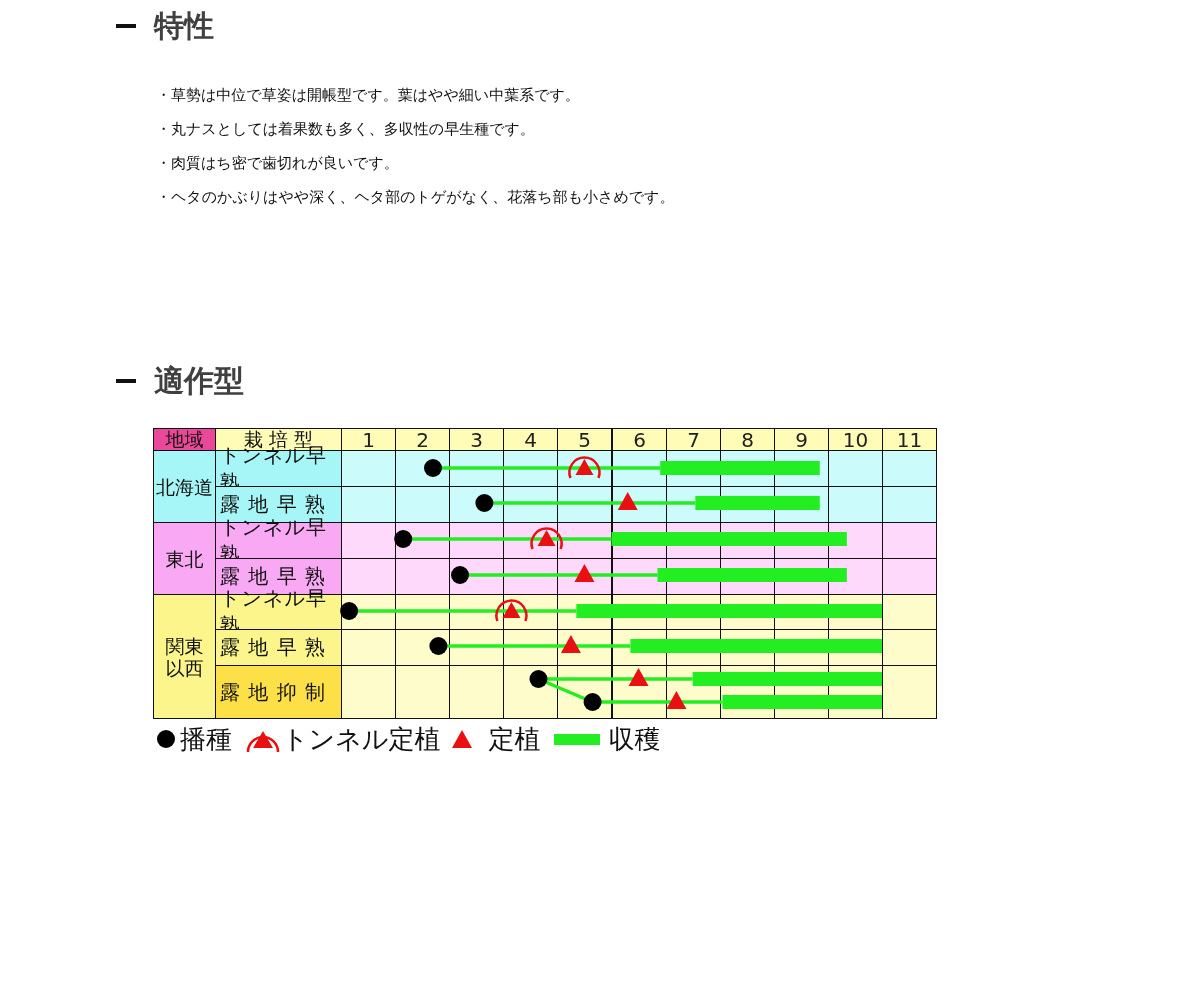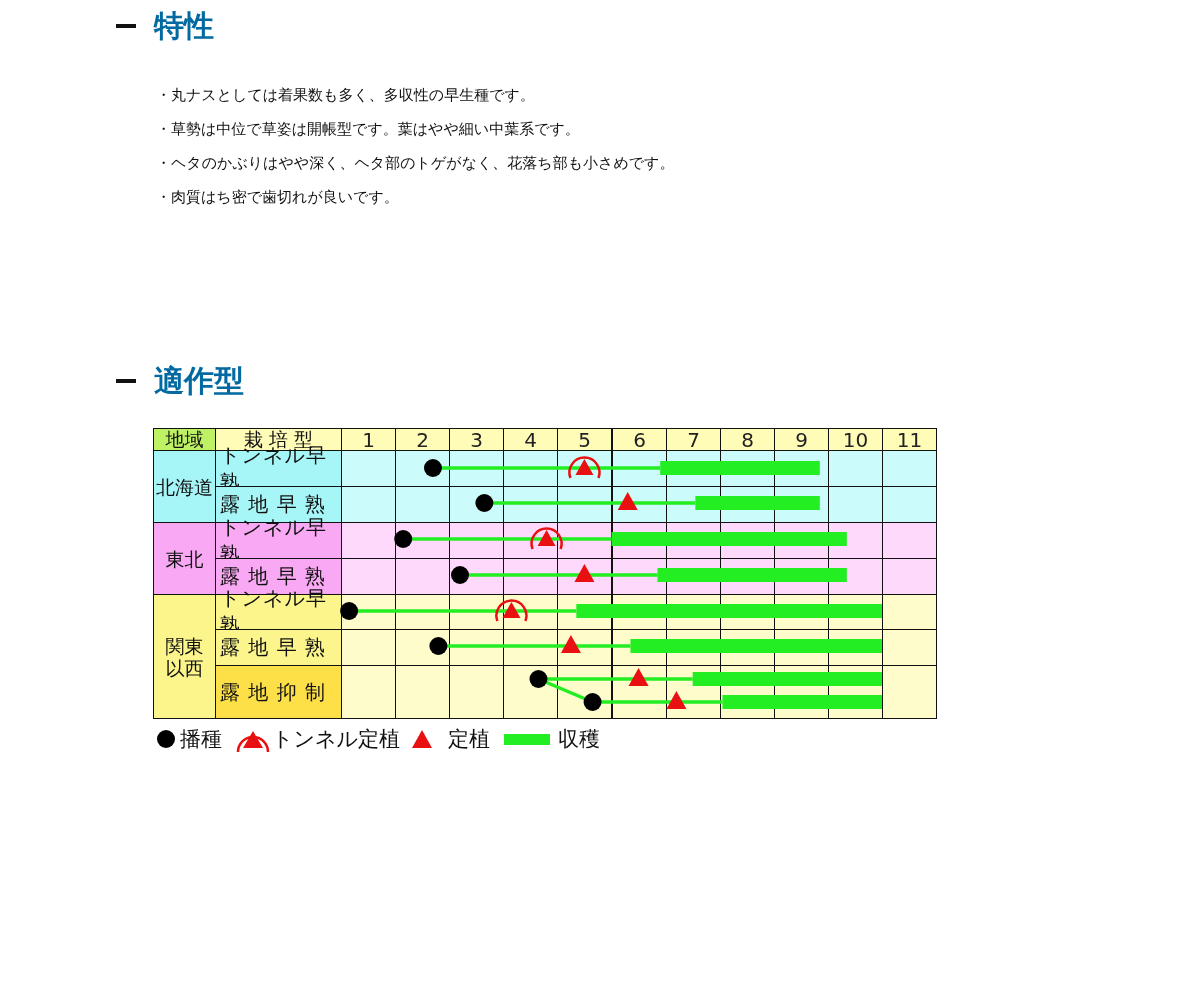--- a/index.html
+++ b/index.html
@@ -2,21 +2,21 @@
 <html><head>
 <meta charset="utf-8">
 <style>
   * { box-sizing: border-box; margin: 0; padding: 0; }
   html, body { width: 1200px; height: 1000px; background: #ffffff; overflow: hidden; }
   body { position: relative; font-family: "DejaVu Sans", "Liberation Sans", sans-serif; color: #111; }
 
   .section-heading {
     position: absolute; left: 116px;
     font-family: "DejaVu Serif", "Liberation Serif", serif;
-    font-weight: bold; font-size: 30px; line-height: 40px; color: #0369a1;
+    font-weight: bold; font-size: 30px; line-height: 40px; color: #404040;
     display: flex; align-items: center;
   }
   .section-heading .dash {
     display: inline-block; width: 20px; height: 4px; background: #111; margin-right: 18px;
   }
   .bullets { position: absolute; left: 156px; top: 78px; }
   .bullet {
     font-size: 15px; line-height: 34px; height: 34px; color: #111; white-space: nowrap;
   }
 
@@ -25,46 +25,46 @@
     position: absolute; border: 1px solid #111; display: flex; align-items: center; justify-content: center;
     font-family: "DejaVu Sans", sans-serif; color: #111;
   }
   .hdr { background: #fffcb8; font-size: 19px; }
   .month-hdr { font-size: 20px; color: #222; letter-spacing: 0; }
   .region { font-size: 19px; line-height: 22px; text-align: center; }
   .ctype { font-size: 20px; justify-content: flex-start; padding-left: 4px; letter-spacing: 1px; }
 
   .overlay { position: absolute; left: 0; top: 0; width: 784px; height: 291px; pointer-events: none; }
 
-  .legend { position: absolute; left: 155px; top: 724px; height: 30px; display: flex; align-items: center; font-size: 21px; color: #111; }
+  .legend { position: absolute; left: 155px; top: 724px; height: 30px; display: flex; align-items: center; font-size: 26px; color: #111; }
   .legend-item { display: flex; align-items: center; margin-right: 10px; }
   .legend svg { display: block; }
 </style>
 </head>
 <body>
 
 <div class="section-heading" style="top:6px;">
   <span class="dash"></span>
   <span>特性</span>
 </div>
 
 <div class="bullets">
+  <div class="bullet">・草勢は中位で草姿は開帳型です。葉はやや細い中葉系です。</div>
   <div class="bullet">・丸ナスとしては着果数も多く、多収性の早生種です。</div>
-  <div class="bullet">・草勢は中位で草姿は開帳型です。葉はやや細い中葉系です。</div>
+  <div class="bullet">・肉質はち密で歯切れが良いです。</div>
   <div class="bullet">・ヘタのかぶりはやや深く、ヘタ部のトゲがなく、花落ち部も小さめです。</div>
-  <div class="bullet">・肉質はち密で歯切れが良いです。</div>
 </div>
 
 <div class="section-heading" style="top:361px;">
   <span class="dash"></span>
   <span>適作型</span>
 </div>
 
 <div class="grid" id="grid">
-    <div class="cell hdr" style="left: 0px; top: 0px; width: 63px; height: 23px; background: #bef264;">地域</div>
+    <div class="cell hdr" style="left: 0px; top: 0px; width: 63px; height: 23px; background: #ec4899;">地域</div>
     <div class="cell hdr" style="left: 62px; top: 0px; width: 127px; height: 23px; background: rgb(255, 252, 184);">栽 培 型</div>
     <div class="cell hdr month-hdr" style="left: 188px; top: 0px; width: 55px; height: 23px; background: rgb(255, 252, 184);">1</div>
     <div class="cell hdr month-hdr" style="left: 242px; top: 0px; width: 55px; height: 23px; background: rgb(255, 252, 184);">2</div>
     <div class="cell hdr month-hdr" style="left: 296px; top: 0px; width: 55px; height: 23px; background: rgb(255, 252, 184);">3</div>
     <div class="cell hdr month-hdr" style="left: 350px; top: 0px; width: 55px; height: 23px; background: rgb(255, 252, 184);">4</div>
     <div class="cell hdr month-hdr" style="left: 404px; top: 0px; width: 55px; height: 23px; background: rgb(255, 252, 184);">5</div>
     <div class="cell hdr month-hdr" style="left: 459px; top: 0px; width: 55px; height: 23px; background: rgb(255, 252, 184);">6</div>
     <div class="cell hdr month-hdr" style="left: 513px; top: 0px; width: 55px; height: 23px; background: rgb(255, 252, 184);">7</div>
     <div class="cell hdr month-hdr" style="left: 567px; top: 0px; width: 55px; height: 23px; background: rgb(255, 252, 184);">8</div>
     <div class="cell hdr month-hdr" style="left: 621px; top: 0px; width: 55px; height: 23px; background: rgb(255, 252, 184);">9</div>

